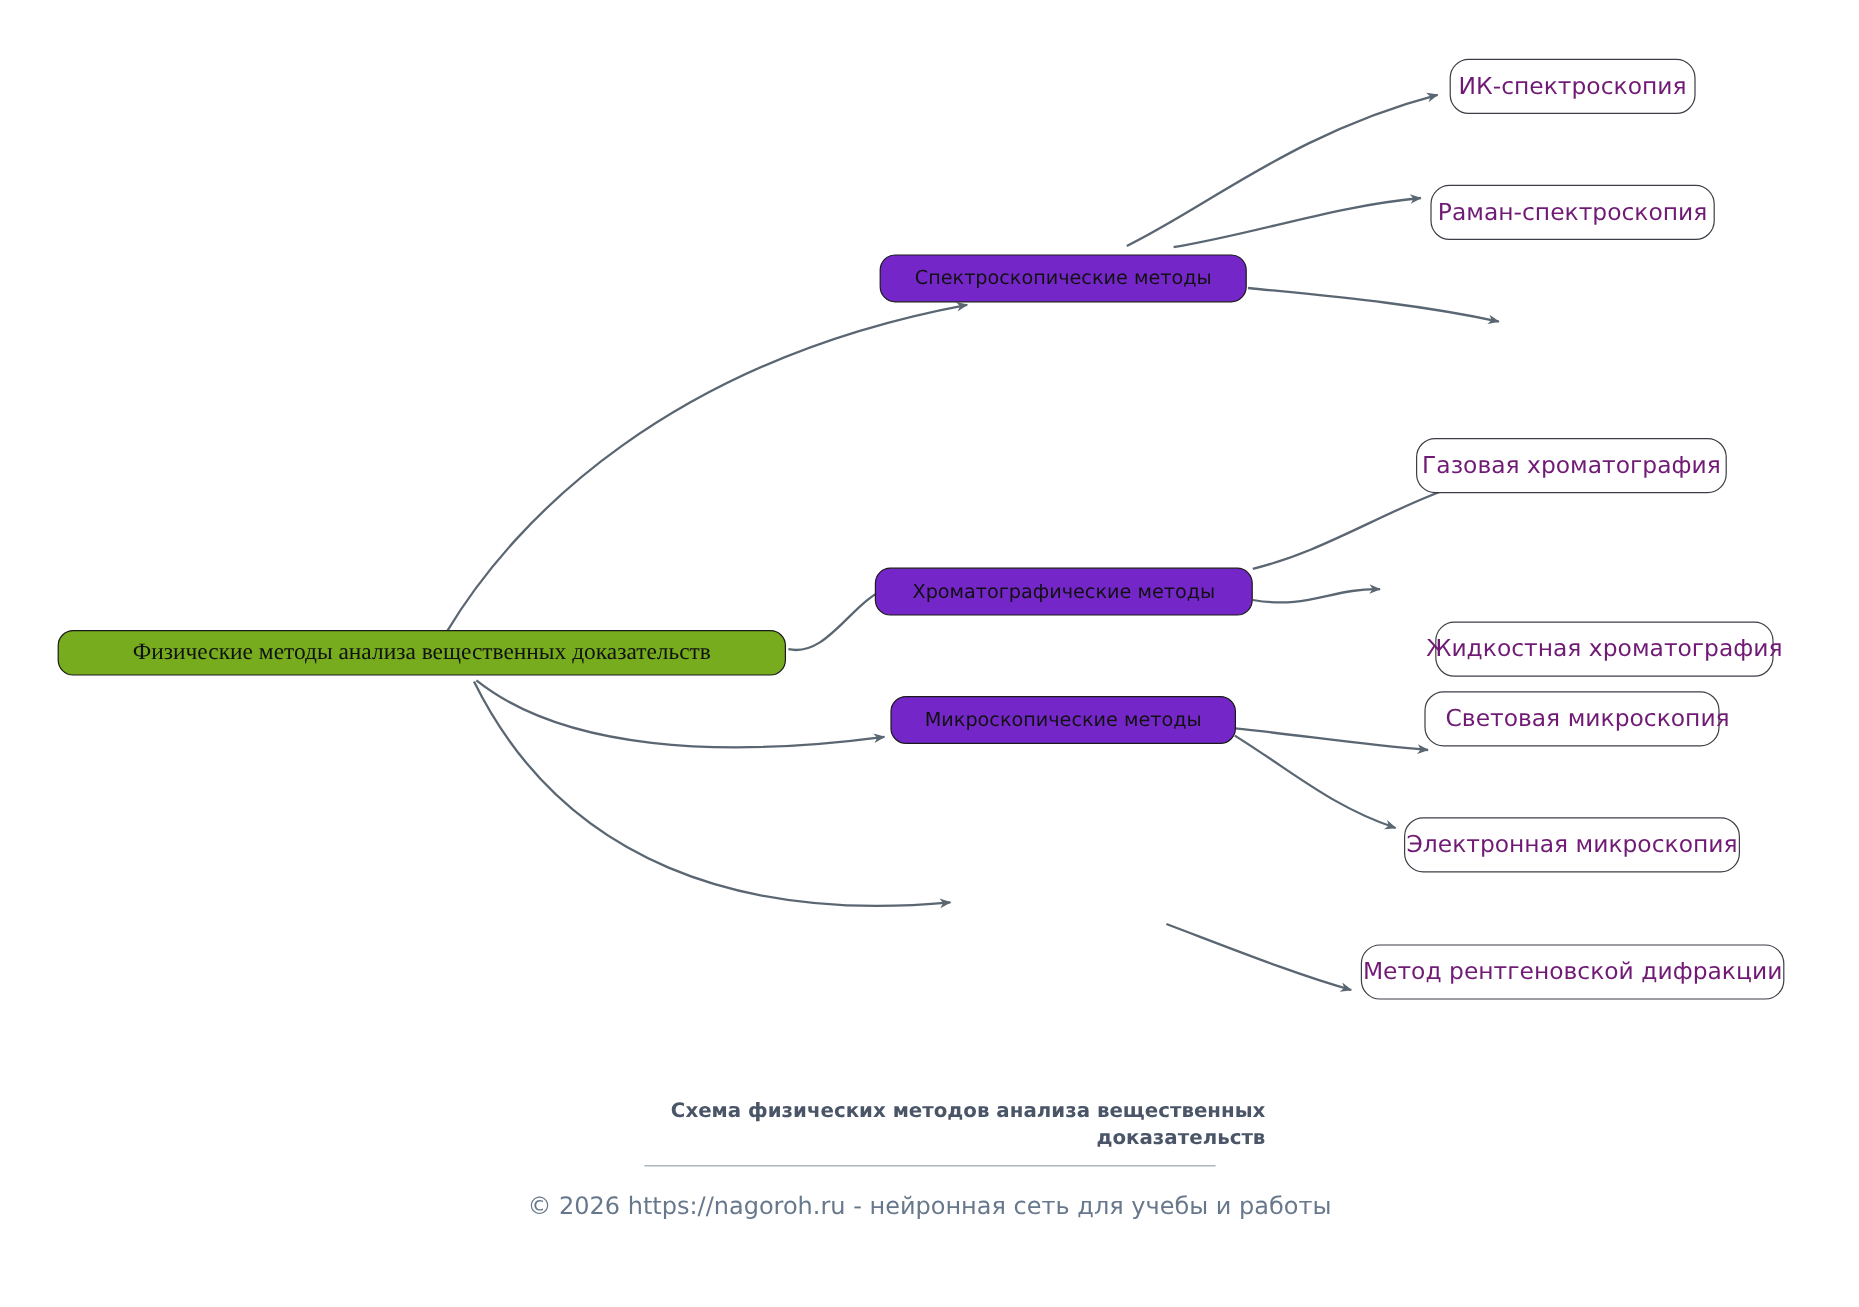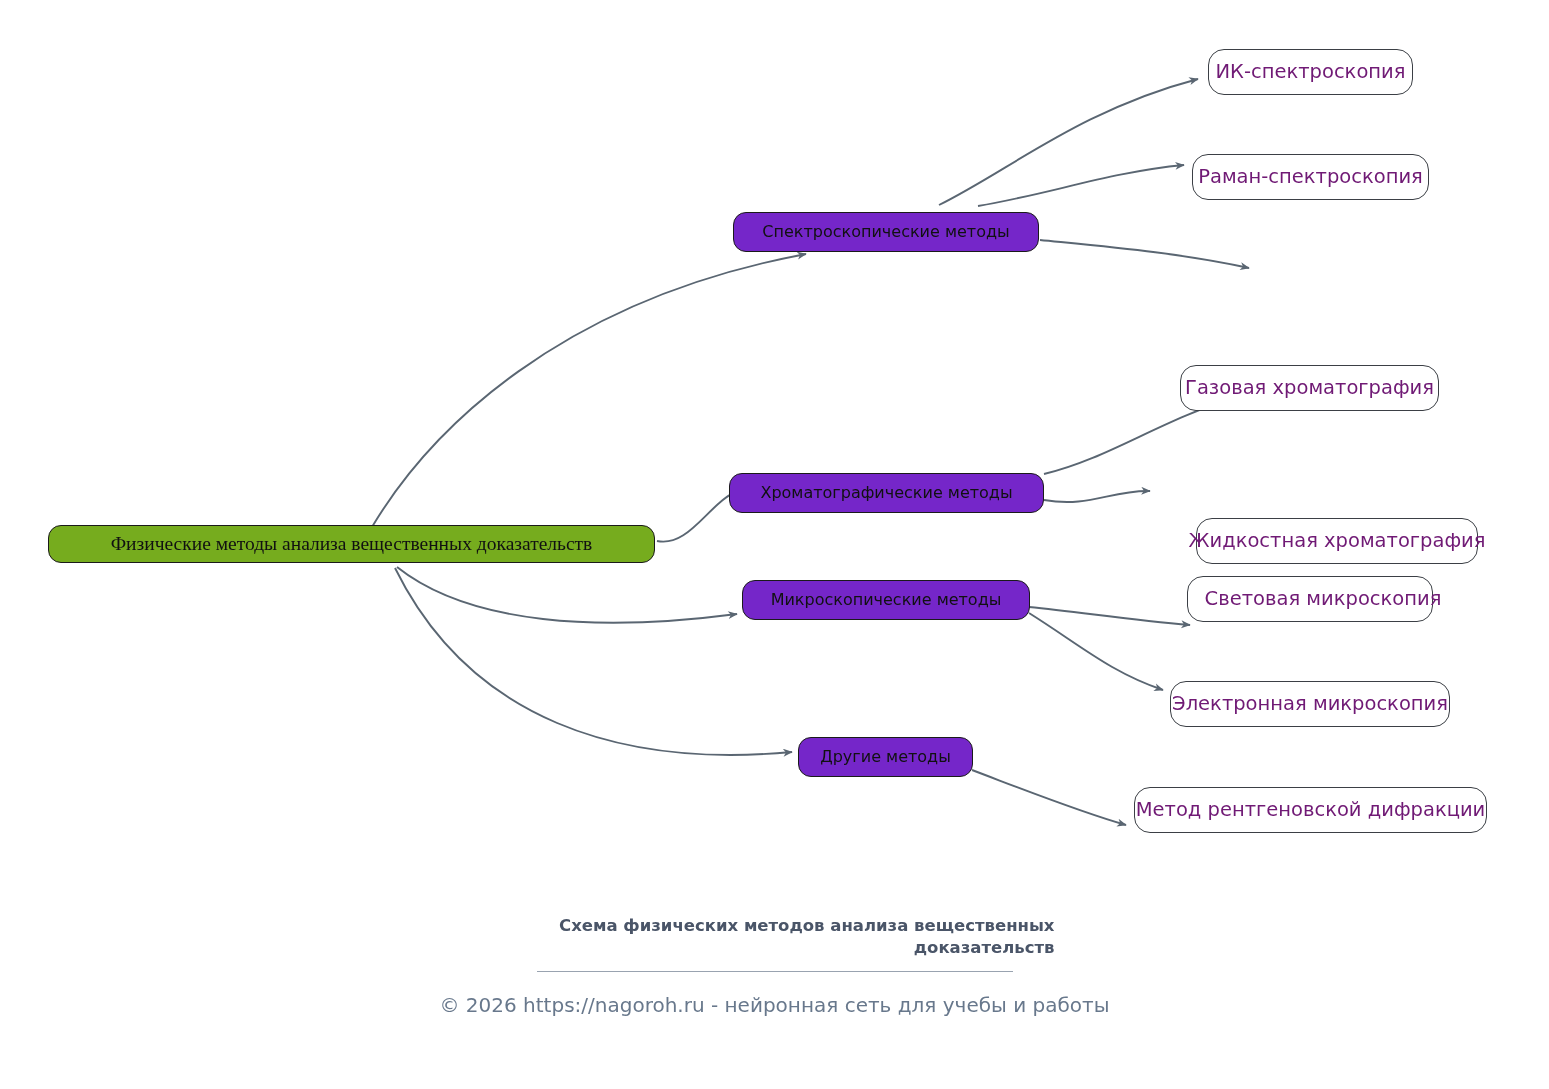--- a/index.html
+++ b/index.html
@@ -140,21 +140,20 @@
   </svg>
 
   <div class="node node-root" style="left:48px; top:525px; width:607px; height:38px;">Физические методы анализа вещественных доказательств</div>
 
   <div class="node node-branch" style="left:733px; top:212px; width:306px; height:40px;">Спектроскопические методы</div>
 
   <div class="node node-branch" style="left:729px; top:473px; width:315px; height:40px;">Хроматографические методы</div>
 
   <div class="node node-branch" style="left:742px; top:580px; width:288px; height:40px;">Микроскопические методы</div>
 
-  <div class="node node-branch" style="left:798px; top:737px; width:175px; height:40px;">Другие методы</div>
 
   <div class="node node-leaf" style="left:1208px; top:49px; width:205px; height:46px;">ИК-спектроскопия</div>
 
   <div class="node node-leaf" style="left:1192px; top:154px; width:237px; height:46px;">Раман-спектроскопия</div>
 
 
   <div class="node node-leaf" style="left:1180px; top:365px; width:259px; height:46px;">Газовая хроматография</div>
 
   <div class="node node-leaf" style="left:1196px; top:470px; width:282px; height:46px;margin-top:48px;">Жидкостная хроматография</div>
 

